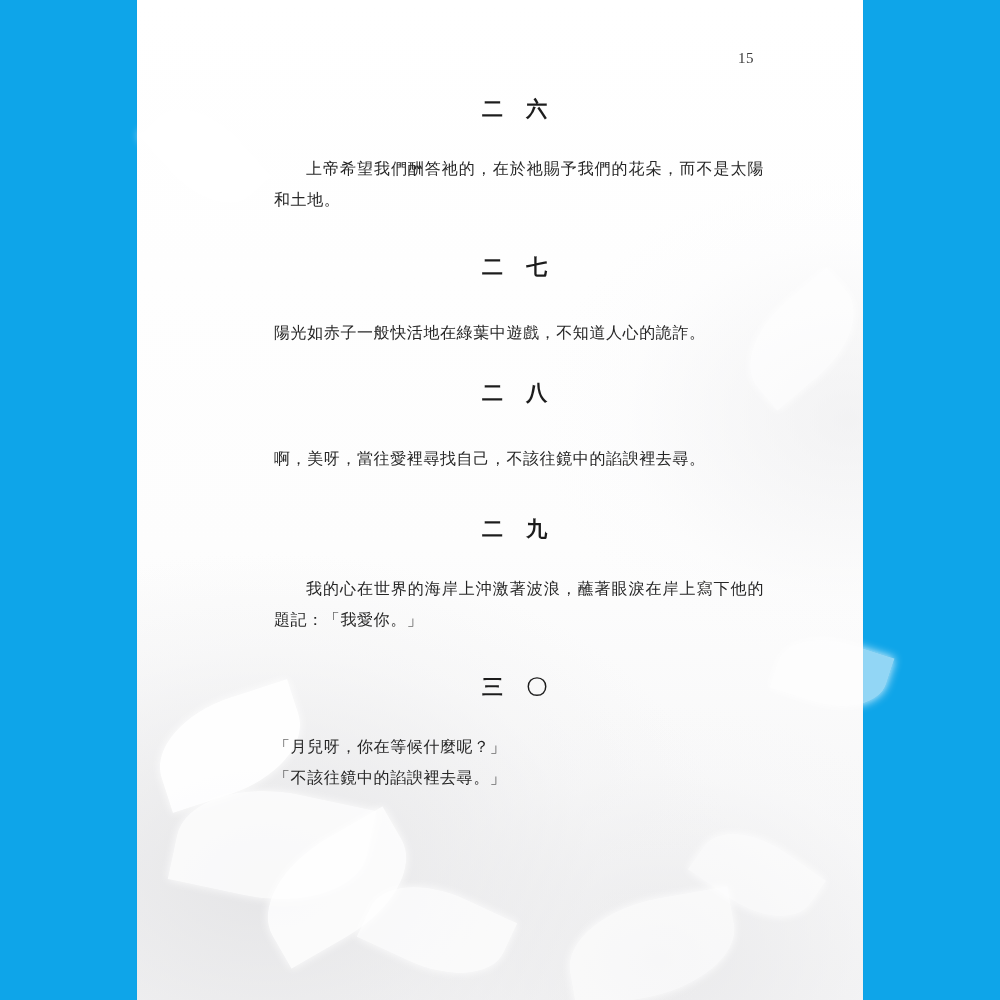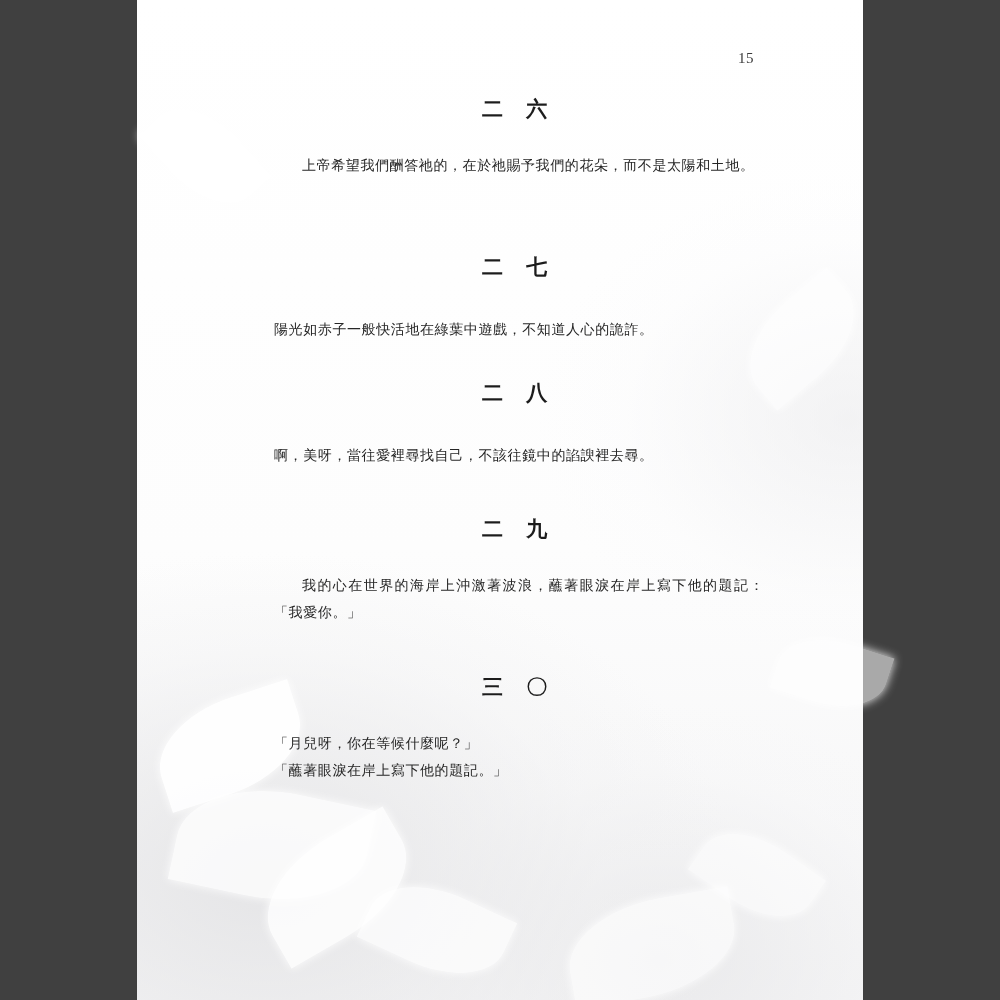--- a/index.html
+++ b/index.html
@@ -9,21 +9,21 @@
     height: 1000px;
     background: #ffffff;
     font-family: "Liberation Serif", serif;
   }
 
   #page {
     position: relative;
     width: 1000px;
     height: 1000px;
     overflow: hidden;
-    background: #404040;
+    background: #0ea5e9;
   }
 
   
   .sheet {
     position: absolute;
     left: 137px;
     top: 0px;
     width: 726px;
     height: 1000px;
     background:
@@ -86,25 +86,25 @@
   .sec-num {
     text-align: center;
     font-size: 21px;
     color: #1c1c1c;
     letter-spacing: 9px;
     font-weight: bold;
     font-family: Liberation Serif, serif;
   }
 
   .verse {
-    font-size: 14px;
+    font-size: 16px;
     line-height: 1.95;
     color: #262626;
     text-align: justify;
-    font-family: Liberation Mono, monospace;
+    font-family: Liberation Sans, sans-serif;
     letter-spacing: 0.6px;
   }
 
   .verse.indent {
     text-indent: 2em;
   }
 
   .verse .ln { display: block; }
 
   
@@ -172,20 +172,20 @@
           <div class="verse indent">
             <span class="ln">我的心在世界的海岸上沖激著波浪，蘸著眼淚在岸上寫下他的題記：「我愛你。」</span>
           </div>
         </div>
 
         <div class="section s30">
           <div class="sec-num circle">三 〇</div>
           <div class="gap-c"></div>
           <div class="verse">
             <span class="ln">「月兒呀，你在等候什麼呢？」</span>
-            <span class="ln">「蘸著眼淚在岸上寫下他的題記。」</span>
+            <span class="ln">「不該往鏡中的諂諛裡去尋。」</span>
           </div>
         </div>
 
       </div>
     </div>
   </div>
 </div>
 
 </body></html>

